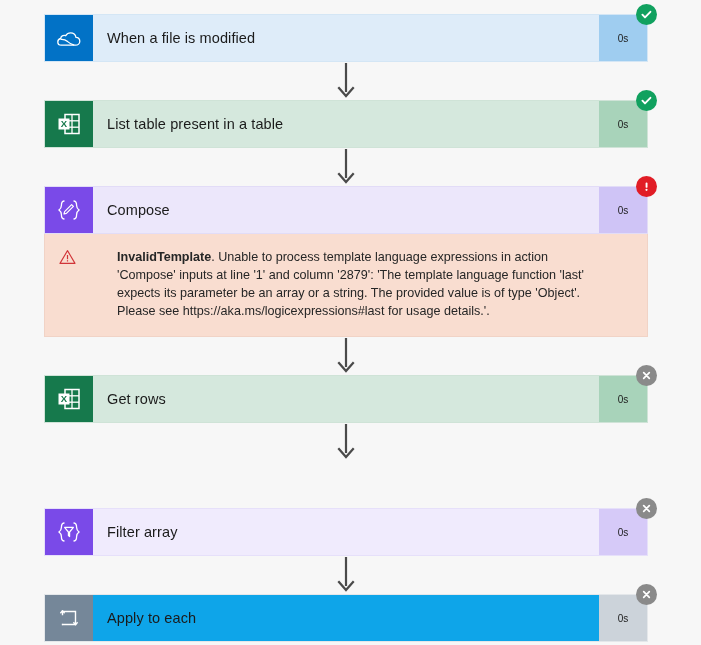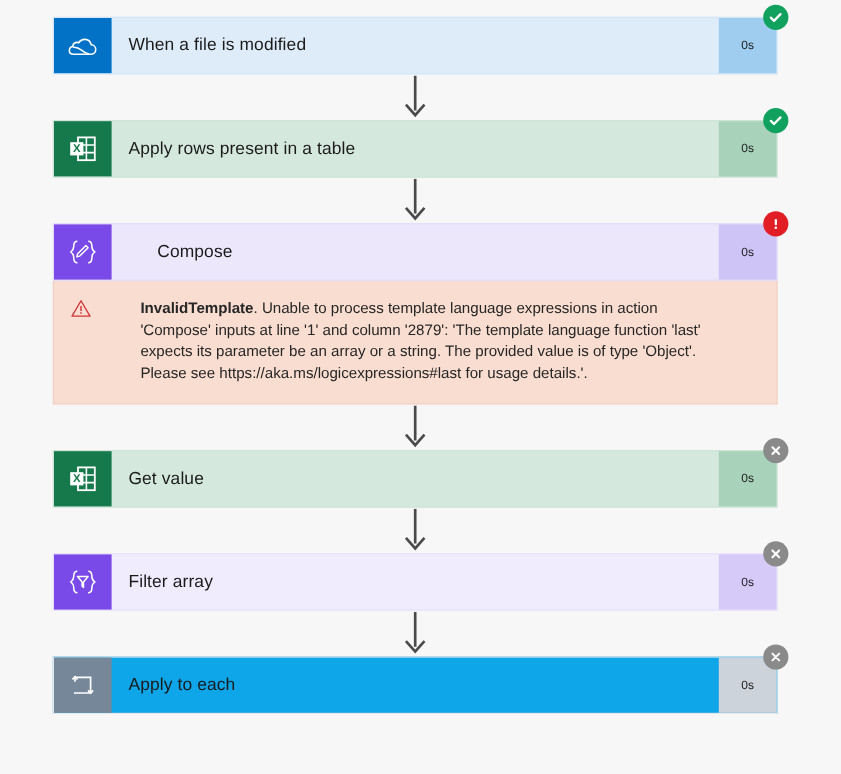--- a/index.html
+++ b/index.html
@@ -74,29 +74,29 @@
 
   
   .st-onedrive .card       { background: #deecf9; border-color: #d4e6f5; }
   .st-onedrive .card-duration { background: #9fcdf0; }
   .st-onedrive .card-icon  { background: #0272c6; }
 
   .st-excel-ok .card       { background: #d5e8dd; border-color: #cfe3d7; }
   .st-excel-ok .card-duration { background: #a8d3ba; }
   .st-excel-ok .card-icon  { background: #16794c; }
 
-  .st-compose .card        { background: #ece7fb; border-color: #e2dcf7; gap: 24px; }
+  .st-compose .card        { background: #ece7fb; border-color: #e2dcf7; }
   .st-compose .card-duration { background: #cfc4f6; }
   .st-compose .card-icon   { background: #7a4ae8; }
 
   .st-excel-skip .card     { background: #d5e8dd; border-color: #cfe3d7; }
   .st-excel-skip .card-duration { background: #a8d3ba; }
   .st-excel-skip .card-icon { background: #16794c; }
 
-  .st-filter .card         { background: #f0ebfd; border-color: #e6e0fa; }
+  .st-filter .card         { background: #f0ebfd; border-color: #e6e0fa; margin-top: 47px; }
   .st-filter .card-duration { background: #d6caf8; }
   .st-filter .card-icon    { background: #7a4ae8; }
 
   .st-loop .card           { background: #0ea5e9; border-color: #e4e7ea; }
   .st-loop .card-duration  { background: #ccd3da; }
   .st-loop .card-icon      { background: #758799; }
 
   
   .badge {
     position: absolute;
@@ -178,21 +178,21 @@
       <div class="card-icon">
         <svg width="26" height="26" viewBox="0 0 26 26">
           <rect x="9" y="3.5" width="14" height="19" fill="none" stroke="#ffffff" stroke-width="1.5"></rect>
           <line x1="16" y1="3.5" x2="16" y2="22.5" stroke="#ffffff" stroke-width="1.3"></line>
           <line x1="9" y1="9.8" x2="23" y2="9.8" stroke="#ffffff" stroke-width="1.3"></line>
           <line x1="9" y1="16.2" x2="23" y2="16.2" stroke="#ffffff" stroke-width="1.3"></line>
           <rect x="2.5" y="7.5" width="11" height="11" fill="#ffffff"></rect>
           <text x="8" y="16" font-family="'Liberation Sans',sans-serif" font-size="9.5" font-weight="bold" fill="#16794c" text-anchor="middle">X</text>
         </svg>
       </div>
-      <div class="card-title">Apply rows present in a table</div>
+      <div class="card-title">List table present in a table</div>
       <div class="card-duration">0s</div>
     </div>
     <div class="badge badge-success">
       <svg width="13" height="13" viewBox="0 0 13 13">
         <path d="M2.4 6.7l2.6 2.7 5.4-5.6" fill="none" stroke="#ffffff" stroke-width="1.9" stroke-linecap="round" stroke-linejoin="round"></path>
       </svg>
     </div>
   </div>
 
   <div class="connector">
@@ -245,21 +245,21 @@
       <div class="card-icon">
         <svg width="26" height="26" viewBox="0 0 26 26">
           <rect x="9" y="3.5" width="14" height="19" fill="none" stroke="#ffffff" stroke-width="1.5"></rect>
           <line x1="16" y1="3.5" x2="16" y2="22.5" stroke="#ffffff" stroke-width="1.3"></line>
           <line x1="9" y1="9.8" x2="23" y2="9.8" stroke="#ffffff" stroke-width="1.3"></line>
           <line x1="9" y1="16.2" x2="23" y2="16.2" stroke="#ffffff" stroke-width="1.3"></line>
           <rect x="2.5" y="7.5" width="11" height="11" fill="#ffffff"></rect>
           <text x="8" y="16" font-family="'Liberation Sans',sans-serif" font-size="9.5" font-weight="bold" fill="#16794c" text-anchor="middle">X</text>
         </svg>
       </div>
-      <div class="card-title">Get value</div>
+      <div class="card-title">Get rows</div>
       <div class="card-duration">0s</div>
     </div>
     <div class="badge badge-skipped">
       <svg width="13" height="13" viewBox="0 0 13 13">
         <path d="M3.7 3.7l5.6 5.6M9.3 3.7l-5.6 5.6" stroke="#ffffff" stroke-width="1.7" stroke-linecap="round"></path>
       </svg>
     </div>
   </div>
 
   <div class="connector">

